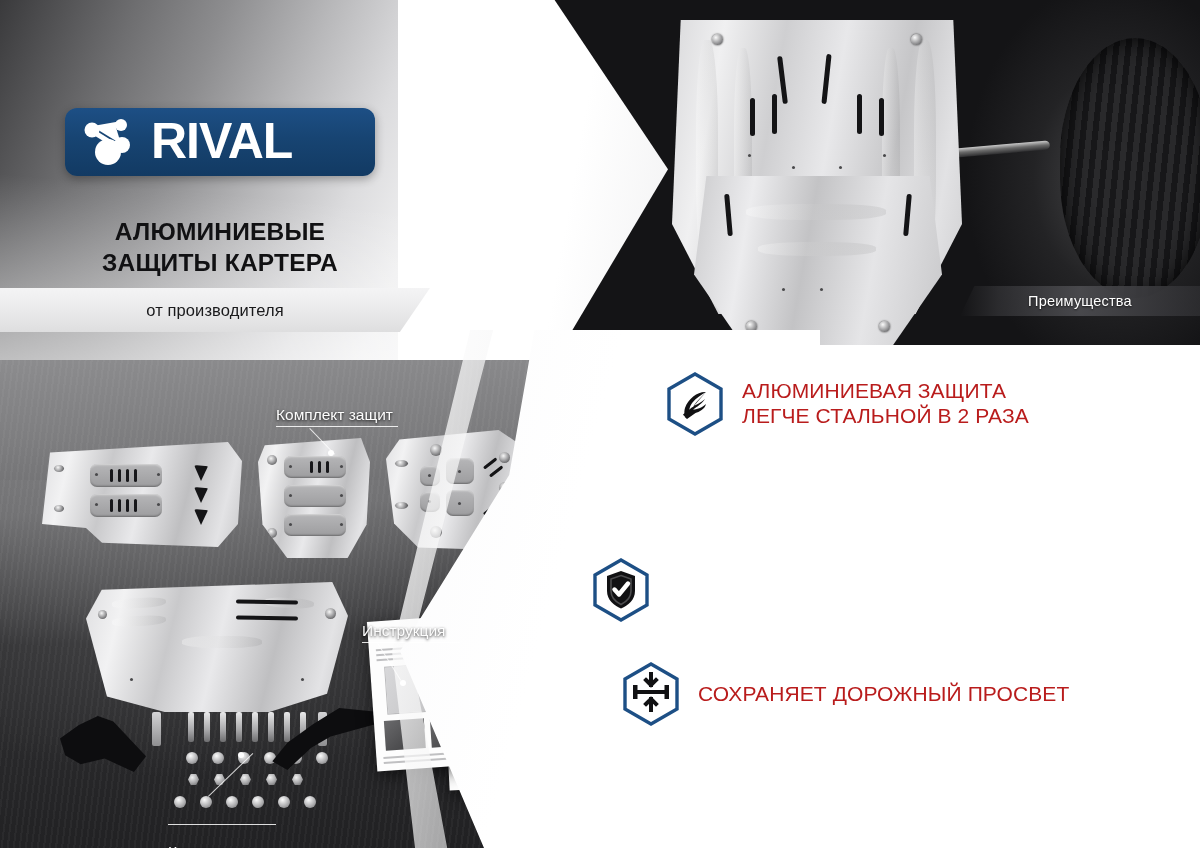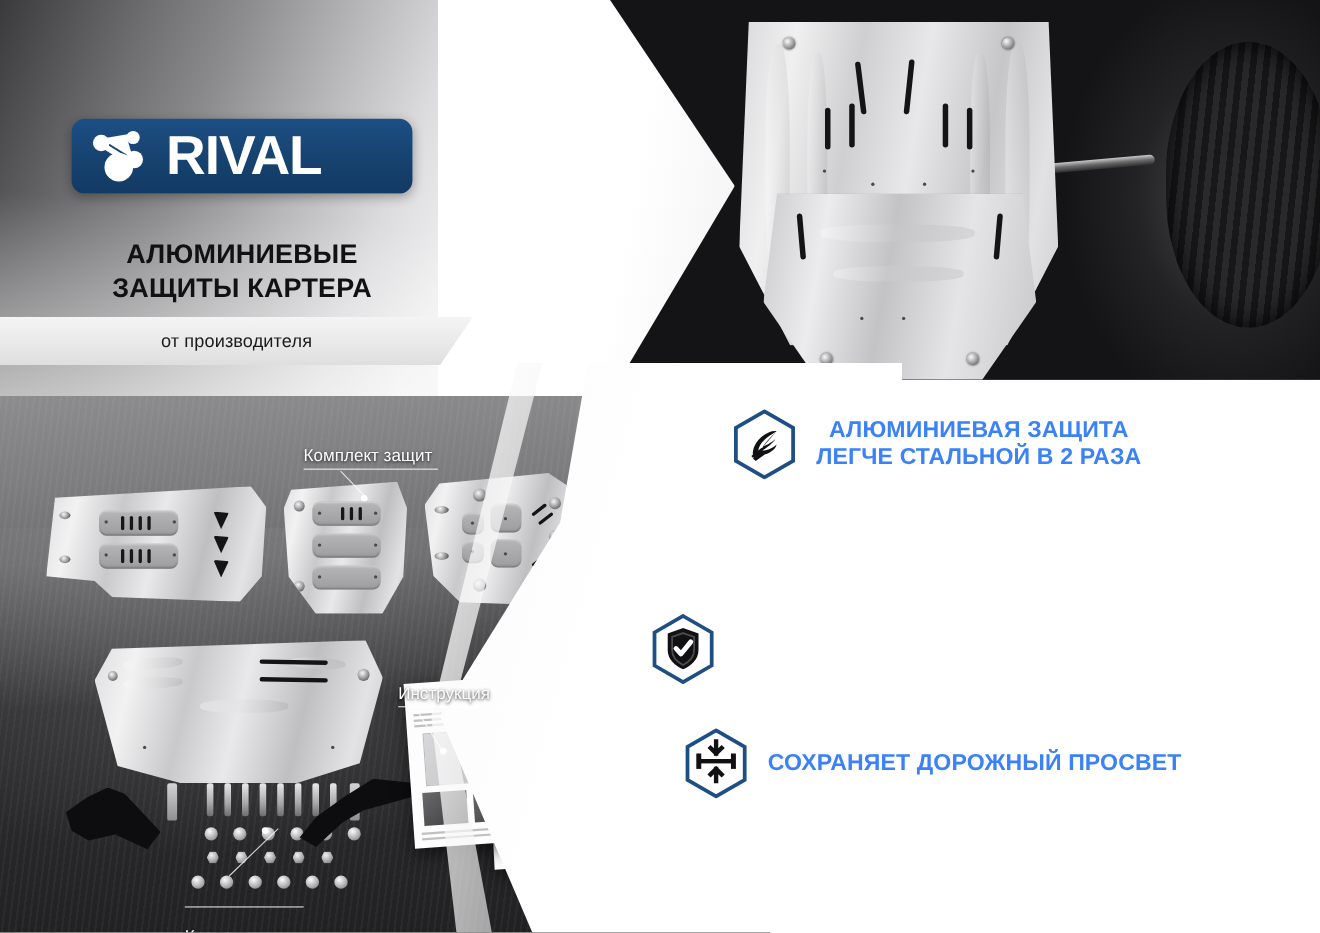--- a/index.html
+++ b/index.html
@@ -211,22 +211,22 @@
   
   .features{
     position:absolute; left:600px; top:350px; width:600px; height:498px;
     z-index:8;
   }
   .feature{
     position:absolute; display:flex; align-items:center; gap:18px;
   }
   .hexicon{ flex:0 0 auto; width:58px; height:64px; position:relative; }
   .feature-text{
-    color:#3b82f6; font-weight:bold; font-size:21px; line-height:1.18;
-    letter-spacing:.1px; text-transform:uppercase; white-space:pre-line;text-align:center;
+    color:#b91c1c; font-weight:normal; font-size:21px; line-height:1.18;
+    letter-spacing:.1px; text-transform:uppercase; white-space:pre-line;
   }
 </style>
 </head>
 <body>
 
 <div id="banner">
 
   <div class="hero-left"></div>
 
   <div class="hero-photo">
@@ -264,20 +264,21 @@
       <div class="rib" style="left:64px;  top:66px; width:118px; height:14px;"></div>
       <div class="dot" style="left:88px;  top:112px;"></div>
       <div class="dot" style="left:126px; top:112px;"></div>
       <div class="bolt" style="left:52px;  bottom:14px;"></div>
       <div class="bolt" style="right:52px; bottom:14px;"></div>
     </div>
   </div>
 
   <div class="hero-wedge"></div>
 
+  <div class="adv-tab">Преимущества</div>
 
   <div class="brand">
 
     <div class="logo">
       <span class="logo-mark">
         <svg viewBox="0 0 60 56" width="60" height="56" aria-hidden="true">
           <g fill="#ffffff">
             <path d="M14 14 L34 10 L40 30 Z"></path>
             <rect x="12" y="12" width="26" height="5" transform="rotate(-10 12 12)"></rect>
             <rect x="32" y="12" width="10" height="5" transform="rotate(70 32 12)"></rect>

